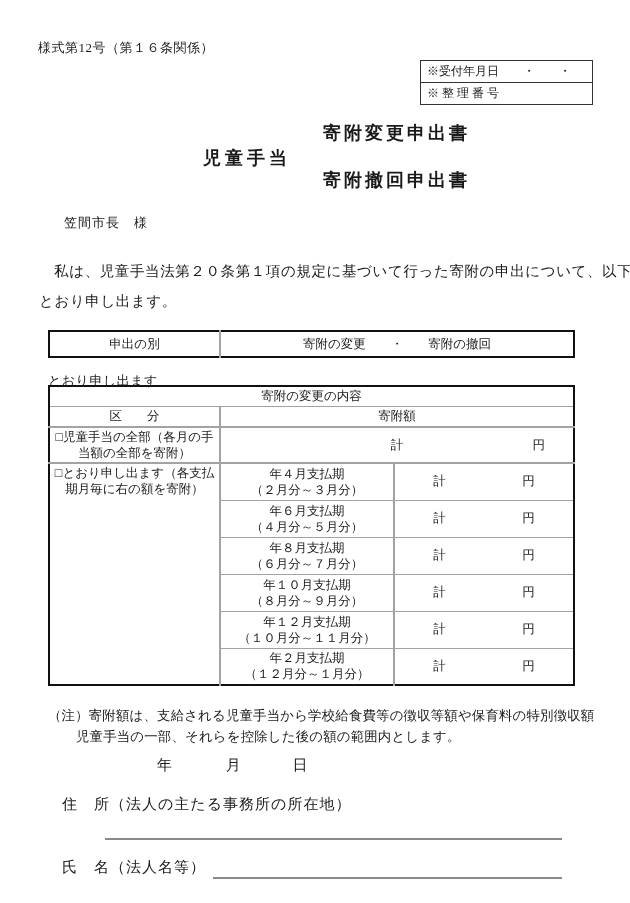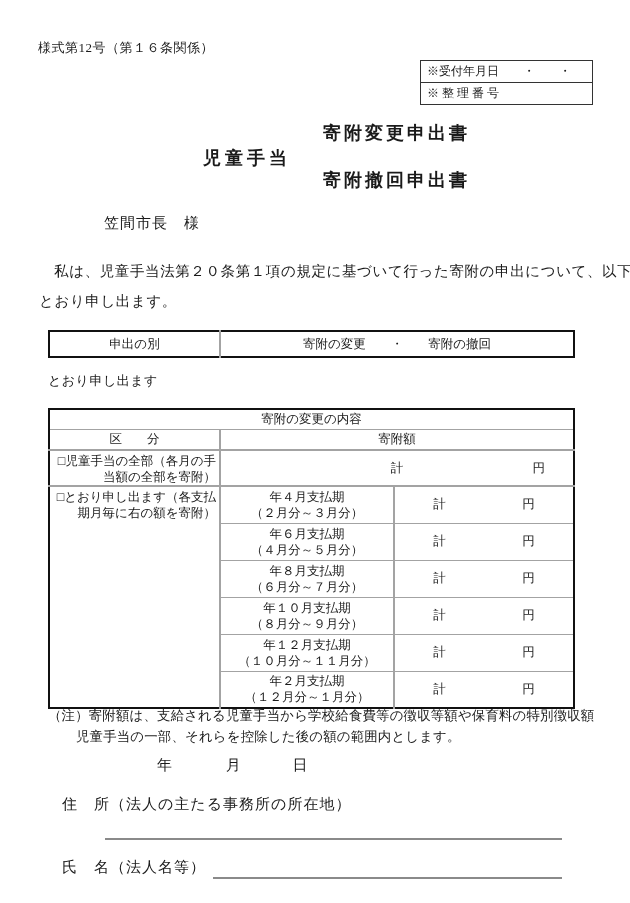--- a/index.html
+++ b/index.html
@@ -16,43 +16,43 @@
   
   .admin-box{left:420px;top:60px;width:173px;border-collapse:collapse;}
   .admin-box td{border:1px solid #333;height:21px;padding:0 0 0 6px;font-size:12px;vertical-align:middle;}
   .serial{letter-spacing:3px;}
 
   
   .title-prefix{left:203px;top:146px;font-size:18px;font-weight:bold;letter-spacing:4px;}
   .title-line1{left:323px;top:121px;font-size:18px;font-weight:bold;letter-spacing:3px;}
   .title-line2{left:323px;top:168px;font-size:18px;font-weight:bold;letter-spacing:3px;}
 
-  .addressee{left:64px;top:214px;font-size:15px;letter-spacing:1px;margin-left:40px;}
+  .addressee{left:64px;top:214px;font-size:13px;letter-spacing:1px;}
 
   .body-par{left:39px;top:256px;font-size:14.5px;line-height:30px;letter-spacing:.6px;}
 
   
   table.formtbl{border-collapse:collapse;table-layout:fixed;}
   table.formtbl td{border:1px solid #a3a3a3;font-size:12.5px;padding:0;vertical-align:middle;overflow:hidden;}
   table.formtbl{border:2px solid #111;}
   .ctr{text-align:center;}
   .br2{border-right-width:2px !important;}
   .bb2{border-bottom-width:2px !important;}
 
   .type-table{left:48px;top:330px;width:525px;}
   .type-table td{height:24px;font-size:13px;}
 
   .change-caption{left:48px;top:372px;font-size:13px;letter-spacing:.5px;}
 
-  .change-table{left:48px;top:408px;width:525px;}
+  .change-table{left:48px;top:385px;width:525px;}
   .rA{height:20px;}
   .rB{height:21px;}
   .rC{height:34px;}
   .rD{height:37px;}
-  .cat-cell{vertical-align:top !important;text-align:right;padding:2px 3px 0 3px !important;line-height:16px;}
+  .cat-cell{vertical-align:top !important;text-align:center;padding:2px 3px 0 3px !important;line-height:16px;font-family:Liberation Mono, monospace;}
   .period-cell{text-align:center;line-height:16px;}
   .amt-flex{display:flex;justify-content:space-around;align-items:center;height:100%;}
   .amt-span{position:relative;height:100%;}
   .amt-span .total-ctr{position:absolute;left:0;right:0;top:50%;transform:translateY(-50%);text-align:center;}
   .amt-span .unit-right{position:absolute;right:28px;top:50%;transform:translateY(-50%);}
 
   .note-line{font-size:13.4px;line-height:21px;letter-spacing:.2px;}
   .note1{left:48px;top:705px;}
   .note2{left:76px;top:726px;}
 

